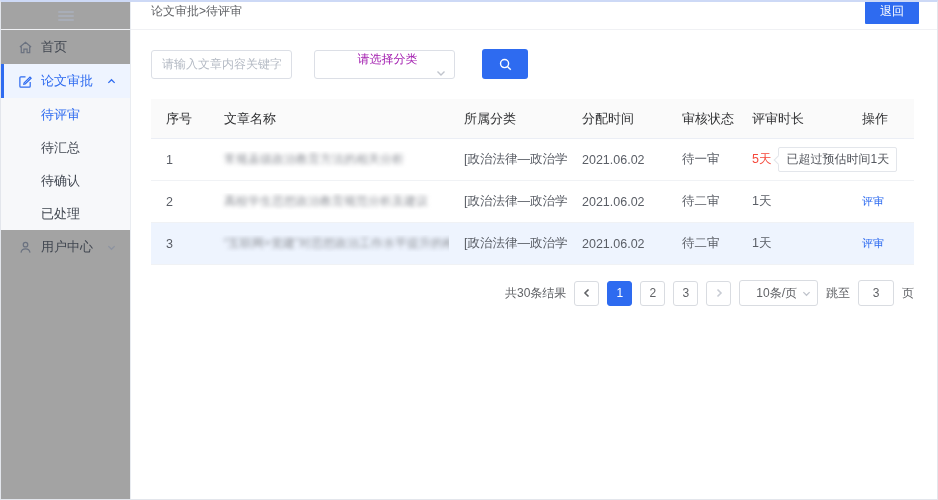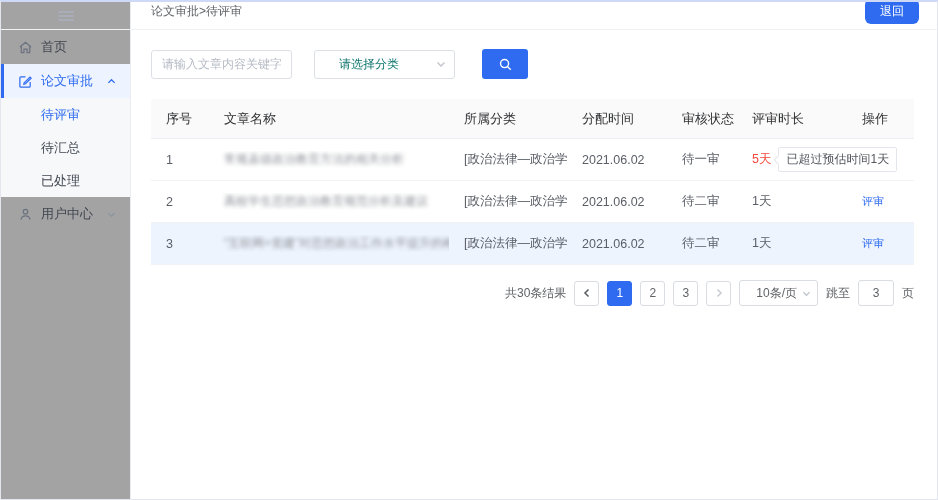--- a/index.html
+++ b/index.html
@@ -52,36 +52,36 @@
 
   
   .main { flex: 1; display: flex; flex-direction: column; min-width: 0; }
   .topbar {
     height: 28px; display: flex; align-items: center;
     border-bottom: 1px solid #f0f1f4; padding: 0 18px 8px 20px;
   }
   .breadcrumb { font-size: 12px; color: #606266; }
   .back-btn {
     margin-left: auto;
-    background: #2e6bf0; color: #fff; border: none; border-radius: 6px;
+    background: #2e6bf0; color: #fff; border: none; border-radius: 1px;
     font-size: 12px; padding: 4px 15px; cursor: pointer;
     font-family: inherit;
   }
 
   
   .filters { display: flex; align-items: center; gap: 22px; margin: 19px 0 0 20px; }
   .text-input {
     width: 141px; height: 29px; border: 1px solid #dcdfe6; border-radius: 3px;
     padding: 0 10px; font-size: 12px; color: #303133; font-family: inherit; outline: none;
   }
   .text-input::placeholder { color: #b4bac4; }
   .select {
     width: 141px; height: 29px; border: 1px solid #dcdfe6; border-radius: 3px;
-    display: flex; align-items: center; padding: 0 8px 0 24px;
-    font-size: 12px; color: #0f766e; cursor: pointer; background: #fff;
+    display: flex; align-items: center; padding: 0 8px 0 14px;
+    font-size: 12px; color: #a21caf; cursor: pointer; background: #fff; flex-direction: column;
   }
   .select .chev { margin-left: auto; width: 10px; height: 10px; color: #c0c4cc; }
   .search-btn {
     width: 46px; height: 30px; background: #2e6bf0; border: none; border-radius: 3px;
     display: flex; align-items: center; justify-content: center; cursor: pointer; margin-left: 5px;
   }
   .search-btn svg { color: #ffffff; width: 15px; height: 15px; }
 
   
   .table { margin: 20px 23px 0 20px; }
@@ -171,20 +171,23 @@
         <path d="M1.5 6.5 L5 3 L8.5 6.5"></path>
       </svg>
     </div>
 
     <div class="submenu">
       <div class="sub-item selected">
         <span>待评审</span>
       </div>
       <div class="sub-item">
         <span>待汇总</span>
+      </div>
+      <div class="sub-item">
+        <span>待确认</span>
       </div>
       <div class="sub-item">
         <span>已处理</span>
       </div>
     </div>
 
     <div class="side-item">
       <svg class="mi" viewBox="0 0 16 16" fill="none" stroke="currentColor" stroke-width="1.3">
         <circle cx="8" cy="5" r="2.4"></circle>
         <path d="M3.2 13.5 C3.6 10.8 5.5 9.5 8 9.5 C10.5 9.5 12.4 10.8 12.8 13.5"></path>

